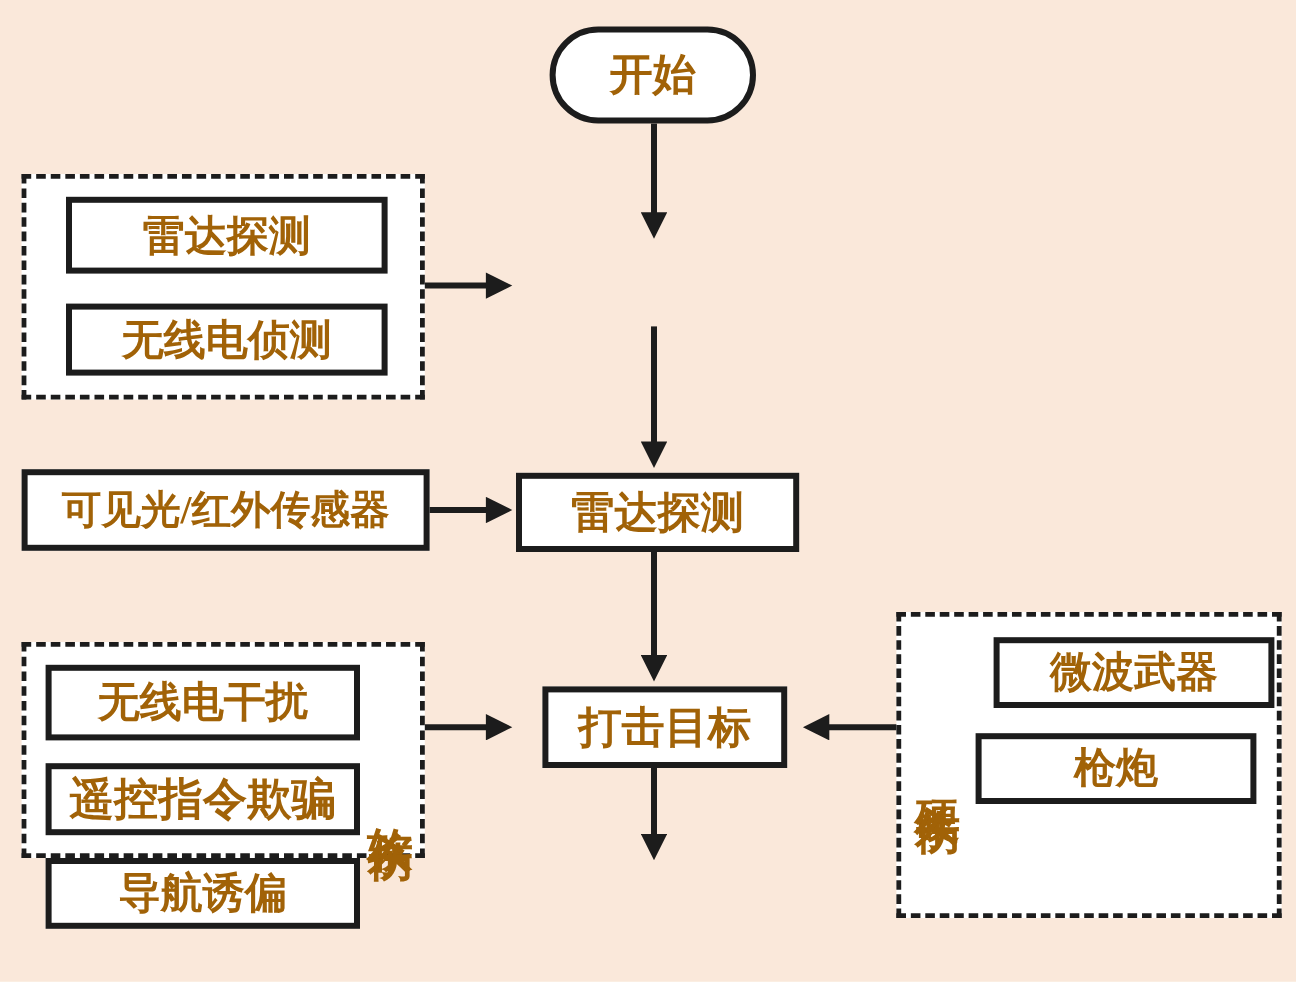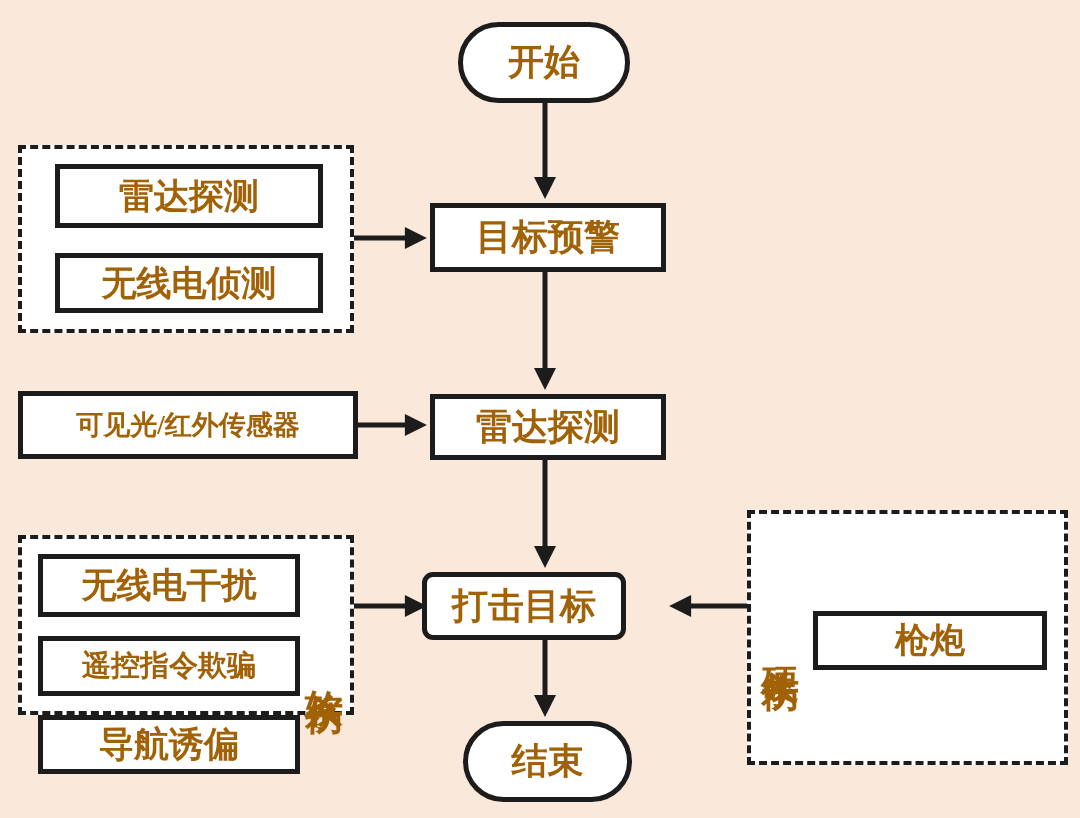--- a/index.html
+++ b/index.html
@@ -44,30 +44,30 @@
     text-orientation:upright;
     font-size:38px;
     line-height:1.0;
     letter-spacing:4px;
     display:flex;align-items:center;justify-content:center;
   }
   
   #start{left:458px;top:22px;width:172px;height:81px;}
   #warning{left:430px;top:203px;width:236px;height:69px;}
   #identify{left:430px;top:394px;width:236px;height:66px;}
-  #strike{left:422px;top:572px;width:204px;height:68px;border-radius:11px;}
+  #strike{left:452px;top:572px;width:204px;height:68px;}
   #end{left:463px;top:721px;width:169px;height:81px;}
   
   #detect-group{left:18px;top:145px;width:336px;height:188px;}
   #radar{left:33px;top:15px;width:268px;height:64px;}
   #radio{left:33px;top:104px;width:268px;height:60px;}
-  #sensor{left:18px;top:391px;width:340px;height:68px;font-size:27px;}
+  #sensor{left:18px;top:391px;width:340px;height:68px;font-size:33px;}
   #softkill-group{left:18px;top:535px;width:336px;height:180px;font-family:Liberation Serif, serif;}
   #jam{left:16px;top:15px;width:262px;height:63px;}
-  #spoof{left:16px;top:97px;width:262px;height:60px;font-size:29px;}
+  #spoof{left:16px;top:97px;width:262px;height:60px;font-size:37px;}
   #decoy{left:16px;top:176px;width:262px;height:59px;}
   #softkill-label{right:4px;top:62px;width:44px;height:128px;}
   
   #hardkill-group{left:747px;top:510px;width:321px;height:255px;}
   #hardkill-label{left:6px;top:64px;width:46px;height:128px;}
   #microwave{left:77px;top:17px;width:234px;height:59px;}
   #gun{left:62px;top:97px;width:234px;height:59px;}
   #missile{left:77px;top:177px;width:234px;height:57px;}
 </style>
 </head>
@@ -87,37 +87,36 @@
       <line x1="545" y1="272" x2="545" y2="369" marker-end="url(#arrow)"></line>
       <line x1="356" y1="425" x2="406" y2="425" marker-end="url(#arrow)"></line>
       <line x1="545" y1="460" x2="545" y2="547" marker-end="url(#arrow)"></line>
       <line x1="351" y1="606" x2="406" y2="606" marker-end="url(#arrow)"></line>
       <line x1="749" y1="606" x2="690" y2="606" marker-end="url(#arrow)"></line>
       <line x1="545" y1="640" x2="545" y2="696" marker-end="url(#arrow)"></line>
     </g>
   </svg>
 
   <div id="start" class="node terminal">开始</div>
-  <div id="warning" class="node">目标预警</div>
   <div id="identify" class="node">雷达探测</div>
   <div id="strike" class="node">打击目标</div>
-  <div id="end" class="node terminal">结束</div>
 
   <div id="detect-group" class="group">
     <div id="radar" class="inner">雷达探测</div>
     <div id="radio" class="inner">无线电侦测</div>
   </div>
 
   <div id="sensor" class="node">可见光/红外传感器</div>
 
   <div id="softkill-group" class="group">
     <div id="jam" class="inner">无线电干扰</div>
     <div id="spoof" class="inner">遥控指令欺骗</div>
     <div id="decoy" class="inner">导航诱偏</div>
     <div id="softkill-label" class="vlabel">软杀伤</div>
   </div>
 
   <div id="hardkill-group" class="group">
     <div id="hardkill-label" class="vlabel">硬杀伤</div>
+    <div id="microwave" class="inner">微波武器</div>
     <div id="gun" class="inner">枪炮</div>
   </div>
 
 </div>
 
 </body></html>

